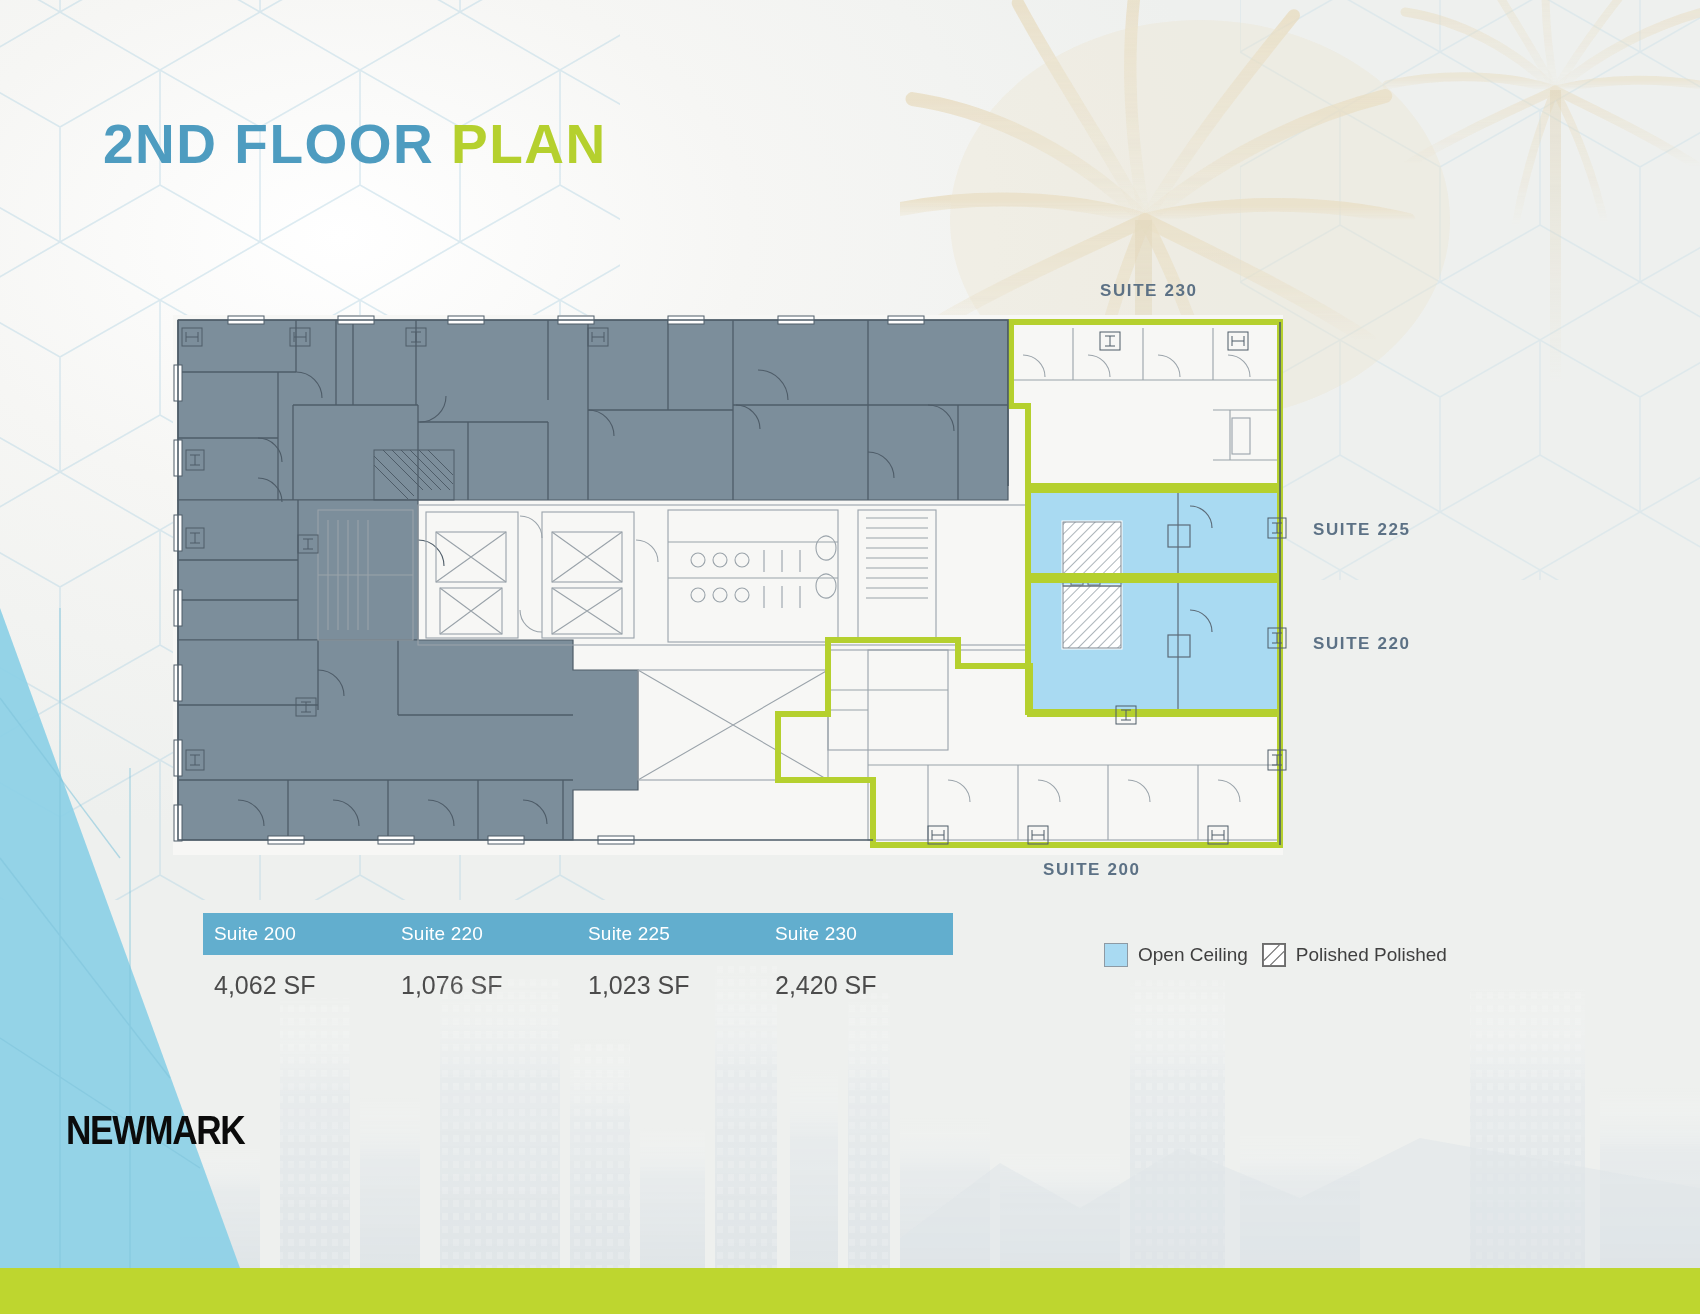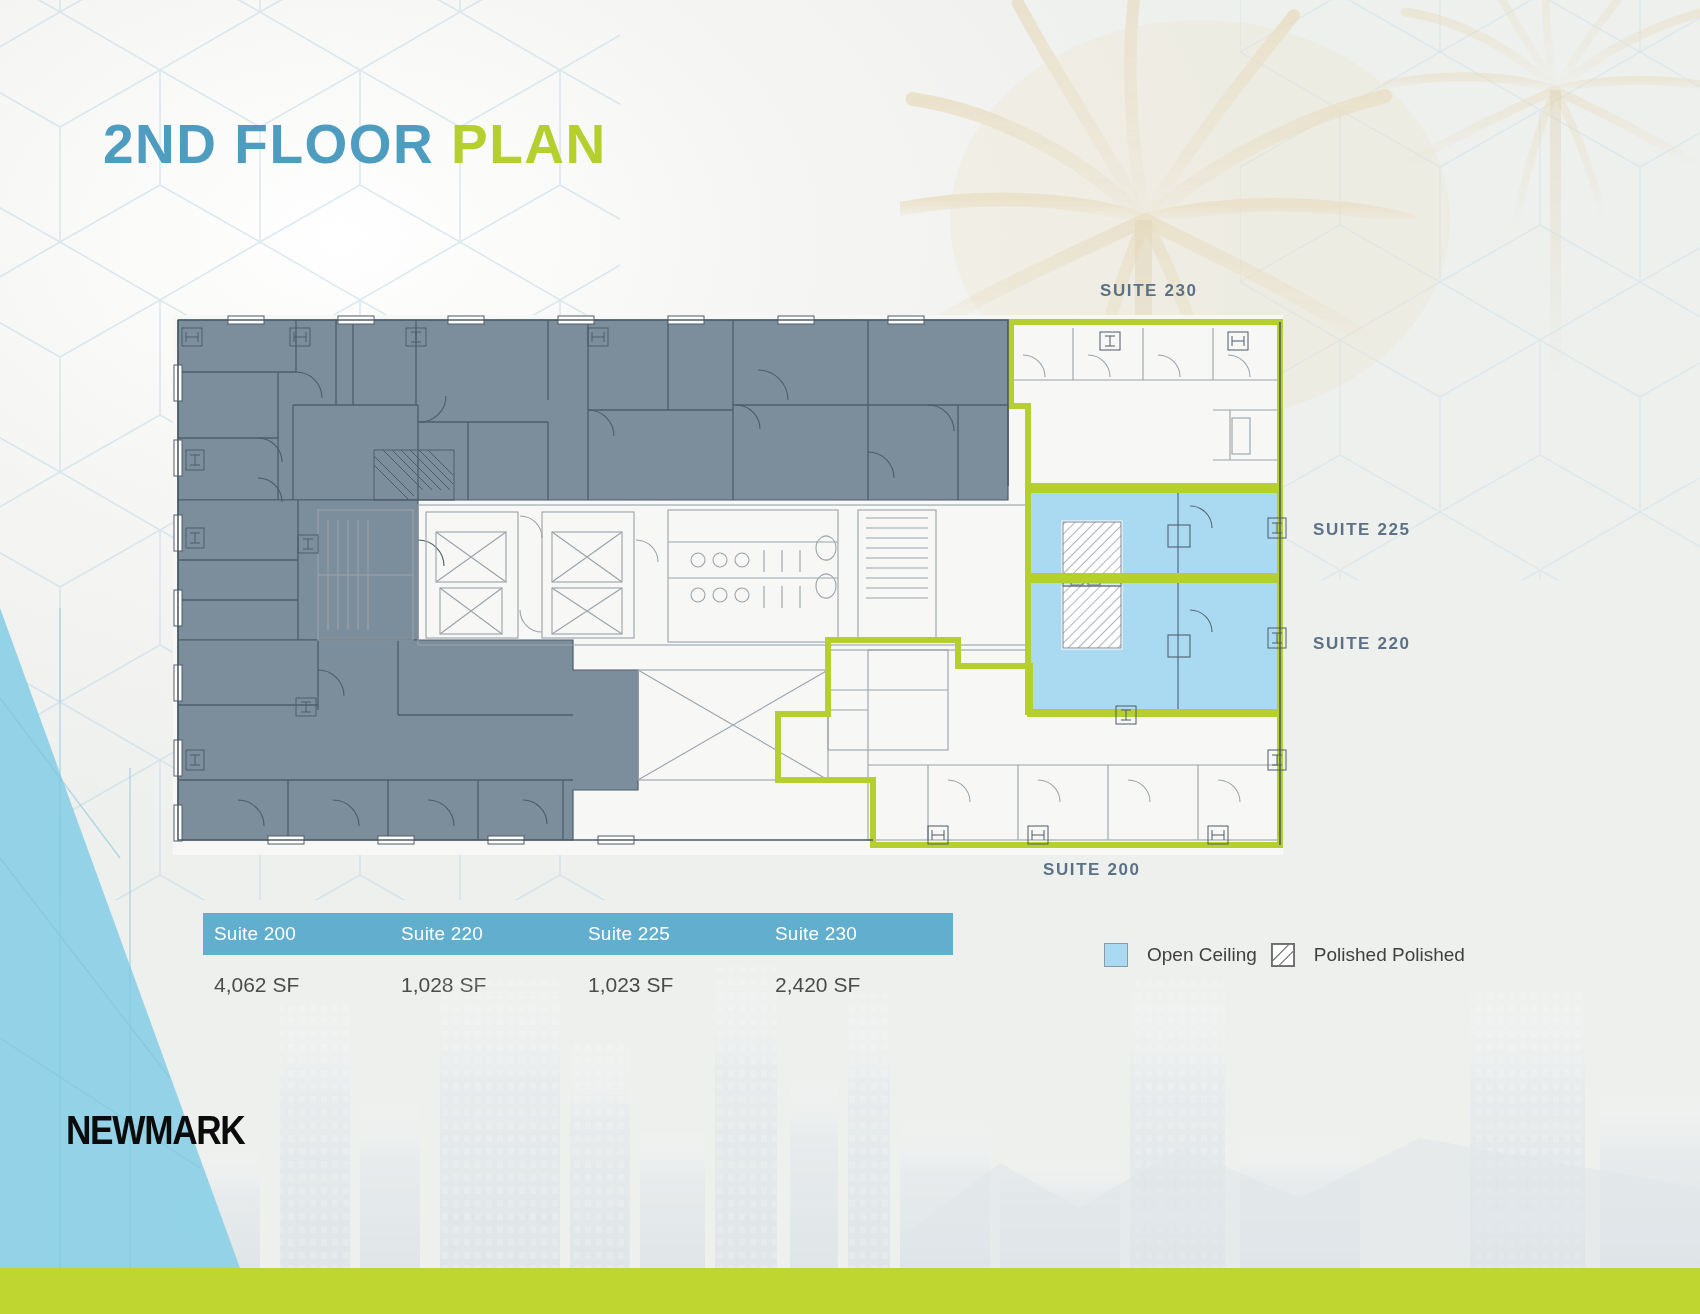--- a/index.html
+++ b/index.html
@@ -73,28 +73,28 @@
   #sf-table{position:absolute;left:203px;top:913px;width:750px;}
   #sf-head{
     display:flex;background:#62aece;height:42px;align-items:center;
   }
   #sf-head .cell{
     width:187px;color:#ffffff;font-size:19px;padding-left:11px;box-sizing:border-box;
     letter-spacing:.2px;
   }
   #sf-vals{display:flex;height:60px;align-items:center;}
   #sf-vals .cell{
-    width:187px;color:#4b4b4b;font-size:21px;padding-left:11px;box-sizing:border-box;
+    width:187px;color:#4b4b4b;font-size:25px;padding-left:11px;box-sizing:border-box;
   }
 
   
   #legend{
     position:absolute;left:1104px;top:943px;display:flex;align-items:center;gap:14px;
   }
-  .lg-item{display:flex;align-items:center;gap:19px;}
+  .lg-item{display:flex;align-items:center;gap:10px;}
   .lg-sw{width:24px;height:24px;box-sizing:border-box;}
   .lg-open{background:#a9daf2;border:1px solid #8d9aa4;}
   .lg-conc{background:#ffffff;border:1px solid #6d6d6d;}
   .lg-txt{color:#3f3f3f;font-size:19px;white-space:nowrap;}
 
   
   #logo{
     position:absolute;left:66px;top:1108px;
     font-size:40px;font-weight:bold;color:#0b0b0b;
     letter-spacing:-1.5px;
@@ -445,21 +445,21 @@
 
   <div id="sf-table">
     <div id="sf-head">
       <div class="cell">Suite 200</div>
       <div class="cell">Suite 220</div>
       <div class="cell">Suite 225</div>
       <div class="cell">Suite 230</div>
     </div>
     <div id="sf-vals">
       <div class="cell">4,062 SF</div>
-      <div class="cell">1,028 SF</div>
+      <div class="cell">1,076 SF</div>
       <div class="cell">1,023 SF</div>
       <div class="cell">2,420 SF</div>
     </div>
   </div>
 
   <div id="legend">
     <div class="lg-item">
       <div class="lg-sw lg-open"></div>
       <div class="lg-txt">Open Ceiling</div>
     </div>

